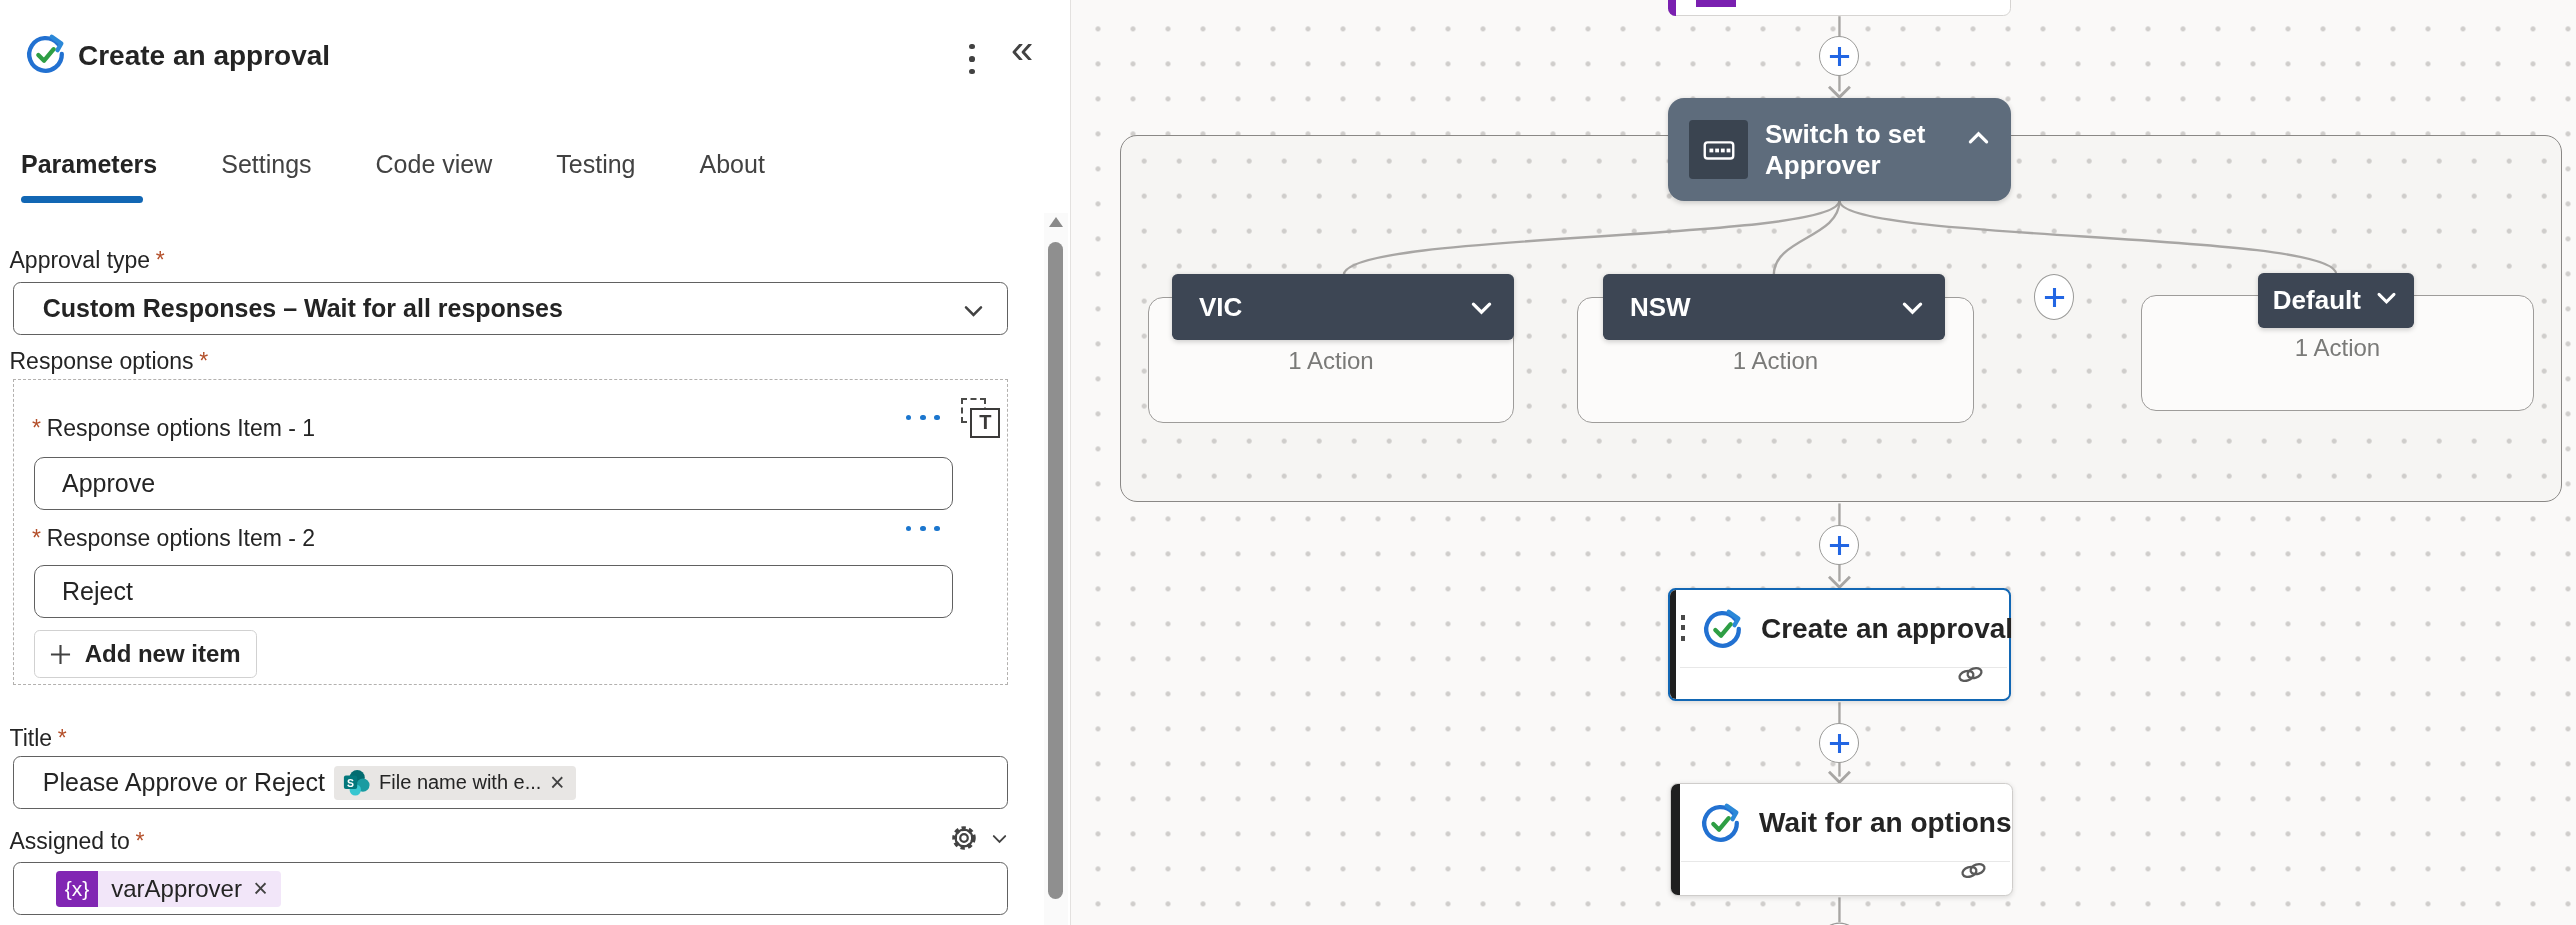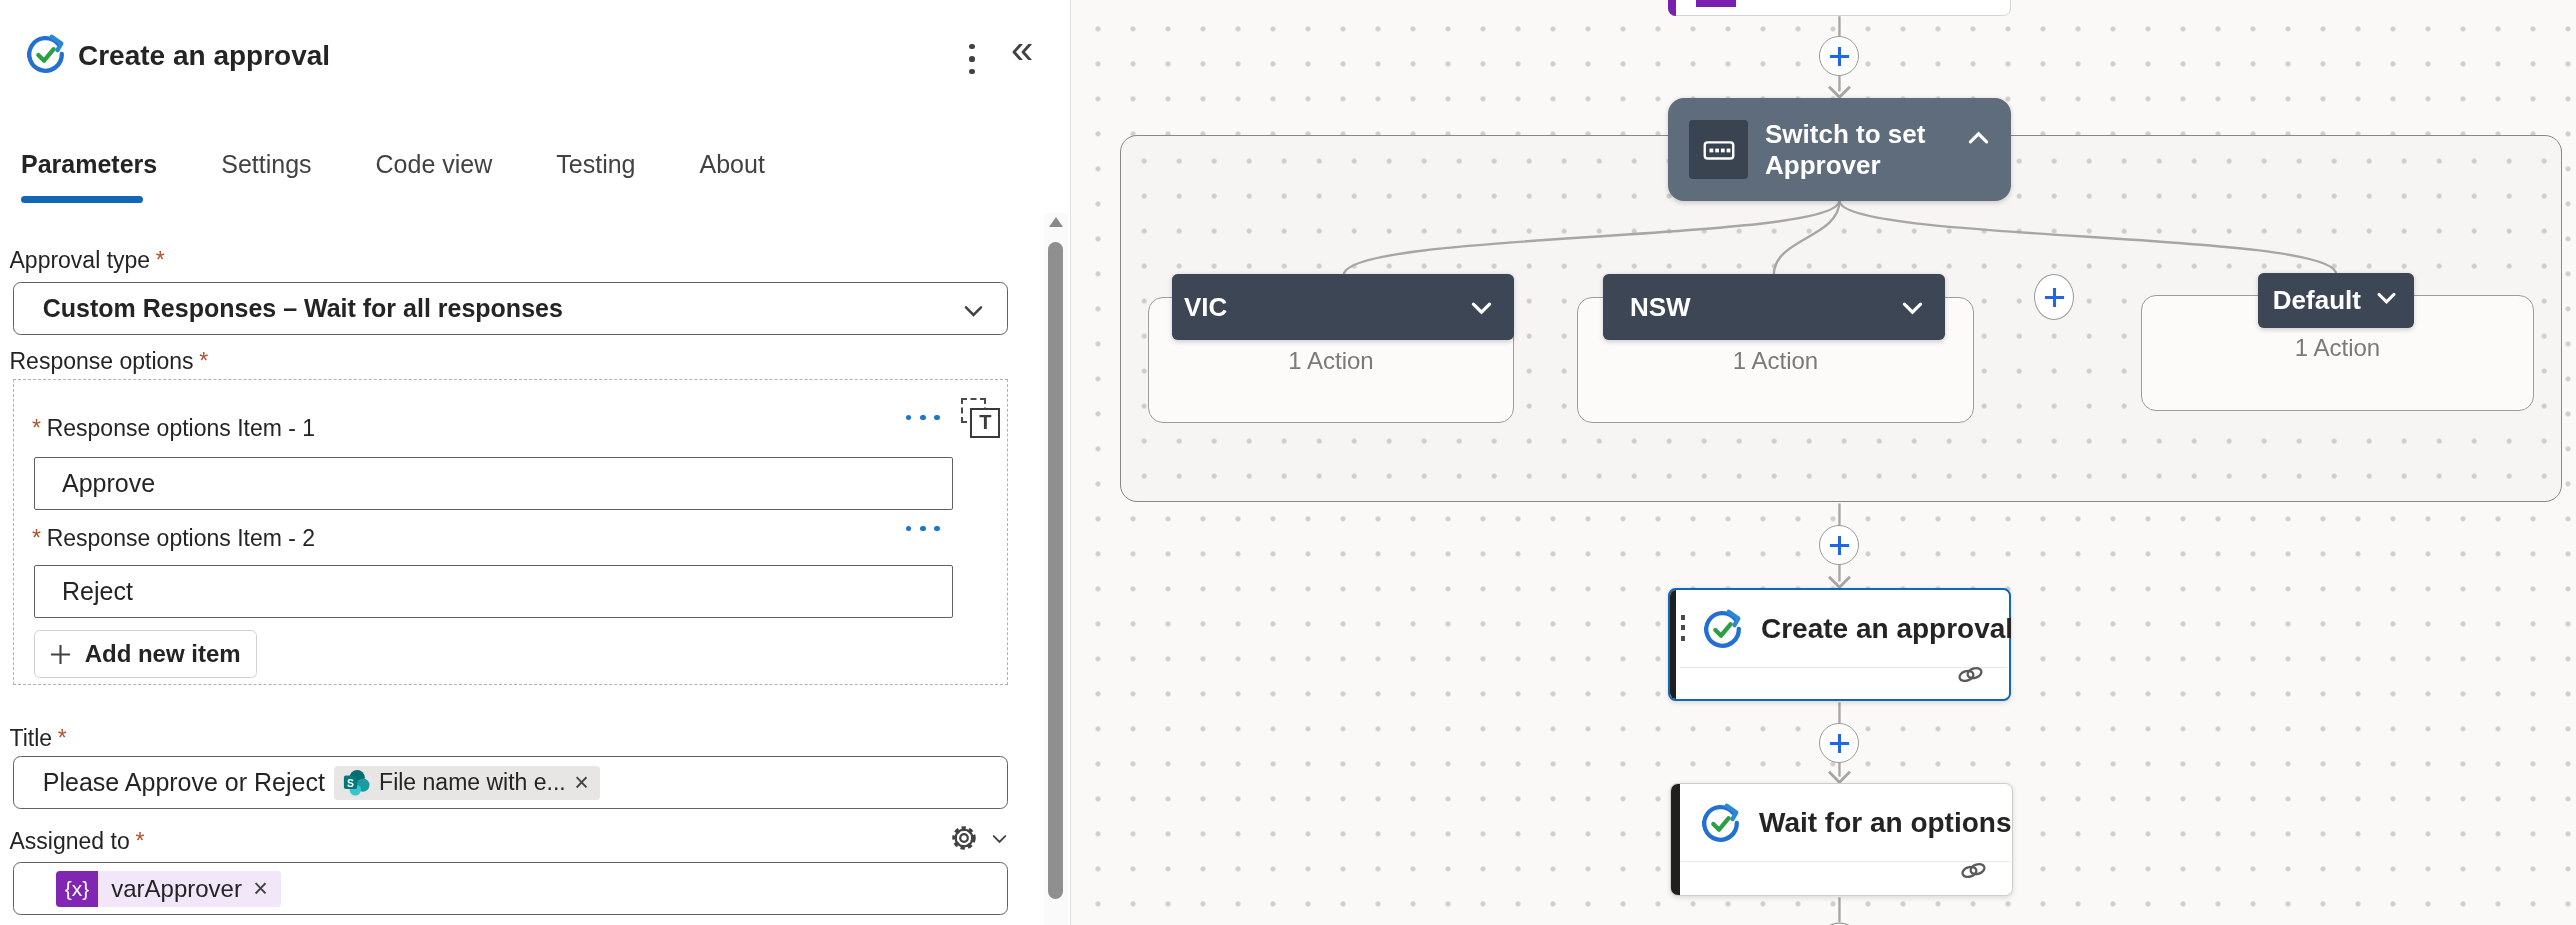--- a/index.html
+++ b/index.html
@@ -26,27 +26,27 @@
   .select-box .val{margin-left:28.5px;font-size:25px;font-weight:bold;}
   .select-box .chev{position:absolute;right:21px;top:15px;}
 
   .dashed-group{position:absolute;left:13.3px;top:379px;width:995px;height:306px;border:1.9px dashed #b3b1af;box-sizing:border-box;background:#fff;}
   .item-label{position:absolute;font-size:23px;color:#242424;}
   .dots3{position:absolute;display:flex;gap:8.6px;cursor:pointer;padding:5.7px;}
   .dots3 i{width:5.7px;height:5.7px;border-radius:50%;background:#1b76ce;}
   .array-icon{position:absolute;left:959px;top:398px;width:46px;height:46px;cursor:pointer;}
   .array-icon .dashrect{position:absolute;left:1.9px;top:0;width:25px;height:25px;border:2.9px dashed #4a4a48;box-sizing:border-box;}
   .array-icon .solidrect{position:absolute;left:11.4px;top:9.5px;width:30px;height:30px;border:2.9px solid #3b3a39;background:#fff;box-sizing:border-box;display:flex;align-items:center;justify-content:center;font-size:20px;font-weight:700;color:#3b3a39;}
-  .text-input{position:absolute;left:34px;width:919px;height:53px;border:1.4px solid #616161;border-radius:2px;background:#fff;font-size:25px;color:#242424;padding:0 0 0 27px;box-sizing:border-box;font-family:inherit;outline:none;}
+  .text-input{position:absolute;left:34px;width:919px;height:53px;border:1.4px solid #616161;border-radius:10px;background:#fff;font-size:25px;color:#242424;padding:0 0 0 27px;box-sizing:border-box;font-family:inherit;outline:none;}
   .add-item-btn{position:absolute;left:34px;top:630px;width:221px;height:46px;border:1px solid #d1d1d1;border-radius:5.7px;background:#fff;display:flex;align-items:center;justify-content:center;gap:13.3px;font-size:24px;font-weight:600;color:#242424;cursor:pointer;}
 
   .rich-field{position:absolute;left:13.3px;width:995px;height:53px;border:1.4px solid #616161;border-radius:7.6px;background:#fff;display:flex;align-items:center;box-sizing:border-box;}
   .rich-field .plain{margin-left:28.5px;font-size:25px;white-space:nowrap;}
   .token-pill{display:flex;align-items:center;height:34px;border-radius:3.8px;background:#e8e6e4;margin-left:9.5px;padding:0 11.4px 0 7.6px;gap:8.6px;cursor:pointer;}
-  .token-pill .t-label{font-size:23px;color:#242424;white-space:nowrap;}
+  .token-pill .t-label{font-size:20px;color:#242424;white-space:nowrap;}
   .token-close{font-size:25px;color:#424242;cursor:pointer;line-height:1;}
   .var-token{display:flex;align-items:center;height:36px;margin-left:42px;cursor:pointer;}
   .var-badge{height:36px;min-width:34px;background:#8126b3;color:#fff;border-radius:3.8px 0 0 3.8px;display:flex;align-items:center;justify-content:center;font-size:21px;padding:0 3.8px;}
   .var-body{height:36px;background:#f2e6f9;border-radius:0 3.8px 3.8px 0;display:flex;align-items:center;gap:11.4px;padding:0 13.3px;}
   .var-body .t-label{font-size:24px;color:#242424;}
   .gear-wrap{position:absolute;left:948px;top:822px;display:flex;align-items:center;gap:9.5px;cursor:pointer;}
 
   
   .scrollbar{position:absolute;left:1044px;top:213px;width:24px;height:713px;background:#fafafa;}
   .scroll-up{position:absolute;left:4.8px;top:3.8px;width:0;height:0;border-left:7.6px solid transparent;border-right:7.6px solid transparent;border-bottom:10.5px solid #8a8a8a;cursor:pointer;}
@@ -149,21 +149,21 @@
     <span class="chev">
       <svg width="27" height="27" viewBox="0 0 20 20">
           <path d="M4 12.5 L10 6.5 L16 12.5" stroke="#fff" stroke-width="2.4" fill="none" stroke-linecap="round"></path>
         </svg>
     </span>
   </div>
 
   <div class="case-container" style="left:1148px;top:297px;width:366px;height:126px;">
     <div class="case-count" style="top:49px;">1 Action</div>
   </div>
-  <div class="case-header" style="left:1172px;top:274px;width:342px;height:66px;padding-left:12px;box-sizing:border-box;">
+  <div class="case-header" style="left:1172px;top:274px;width:342px;height:66px;padding-left:27px;box-sizing:border-box;">
     <span>VIC</span>
     <span style="position:absolute;right:19px;top:20px;">
       <svg width="27" height="27" viewBox="0 0 20 20">
           <path d="M4 7.5 L10 13.5 L16 7.5" stroke="#fff" stroke-width="2.4" fill="none" stroke-linecap="round"></path>
         </svg>
     </span>
   </div>
 
   <div class="case-container" style="left:1577px;top:297px;width:397px;height:126px;">
     <div class="case-count" style="top:49px;">1 Action</div>

